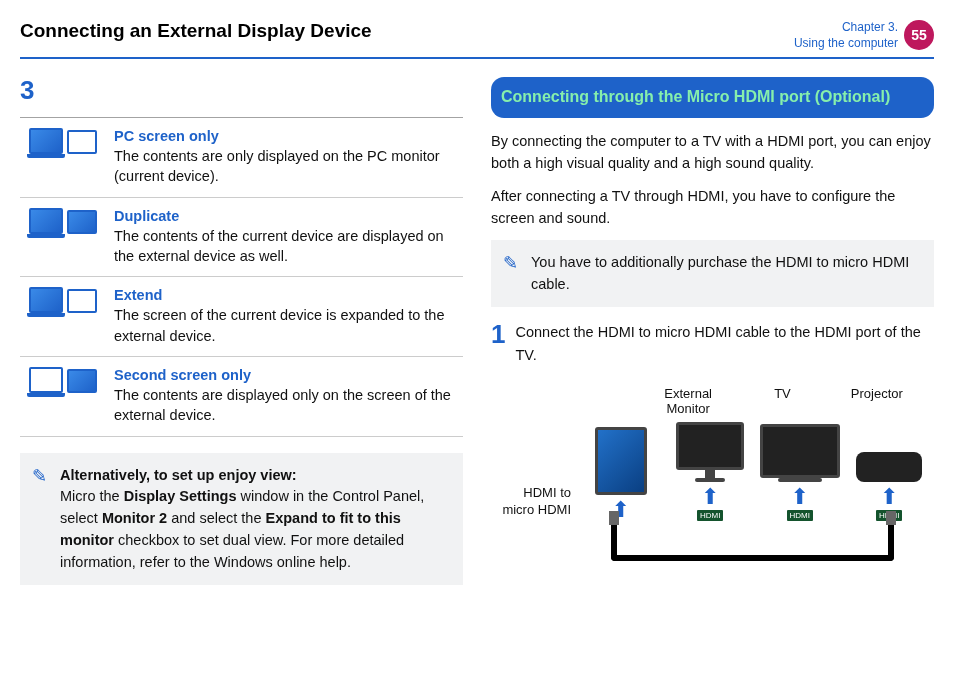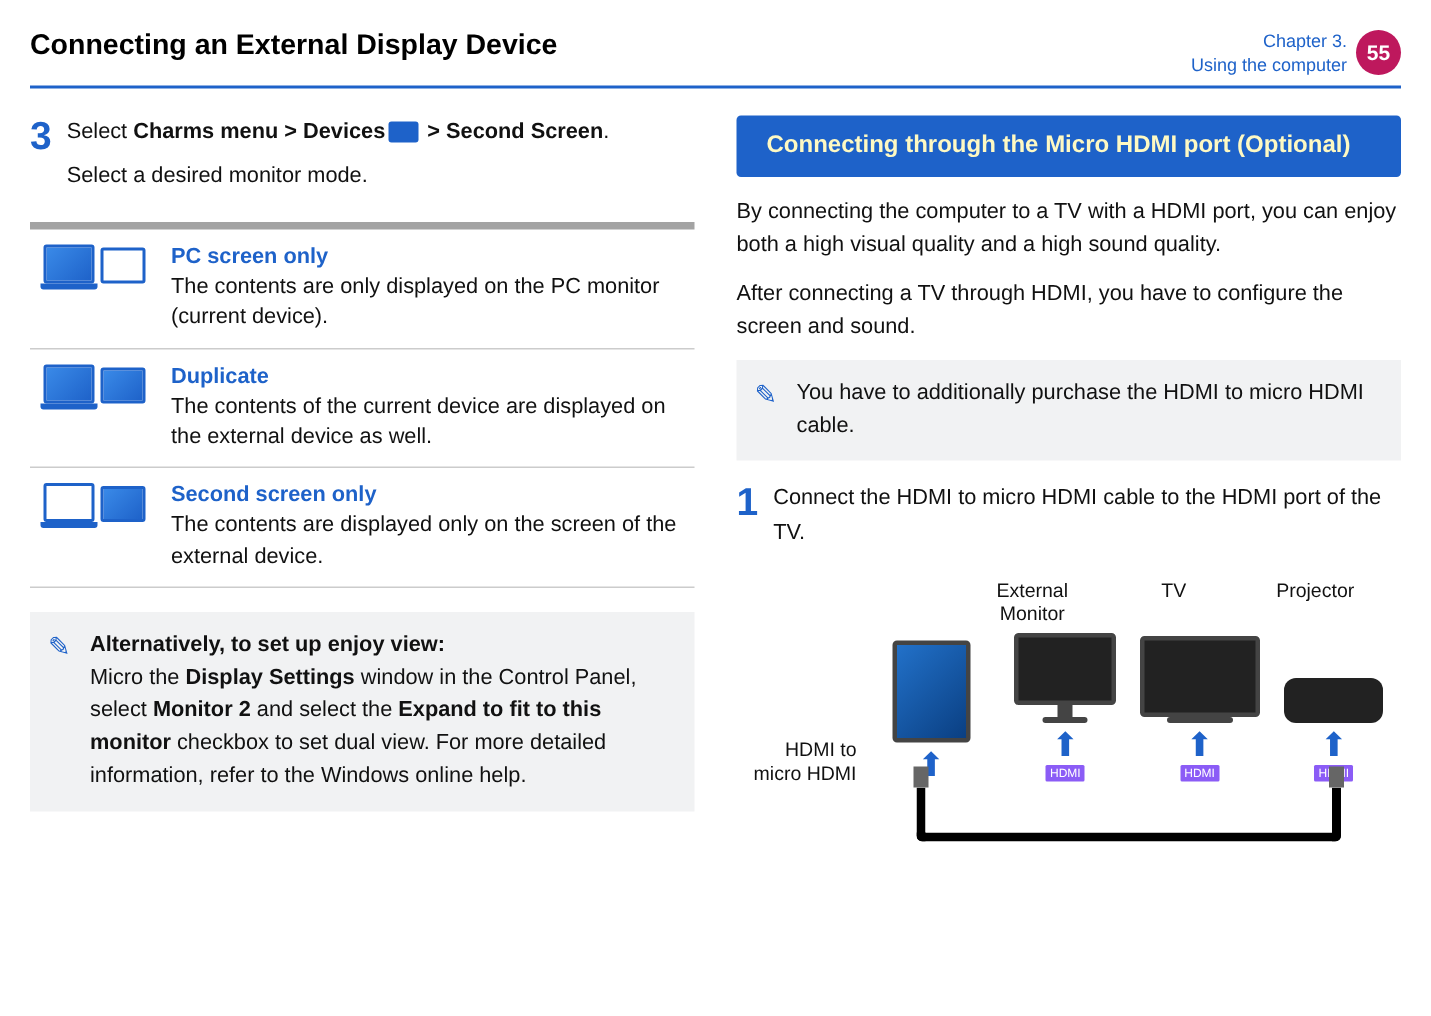--- a/index.html
+++ b/index.html
@@ -7,50 +7,50 @@
 .hdr h1{flex:1;margin:0;font-size:19px;font-weight:800;color:#000}
 .chap{color:#1e62c9;font-size:12px;font-weight:400;text-align:right;line-height:1.3;margin-right:6px}
 .pg{background:#be185d;color:#fff;border-radius:50%;width:30px;height:30px;display:flex;align-items:center;justify-content:center;font-weight:700;font-size:14px}
 .cols{display:flex;gap:28px}
 .col{flex:1;min-width:0}
 .step{display:flex;gap:10px;margin-bottom:14px}
 .step-num{color:#1e62c9;font-size:26px;font-weight:800;line-height:1}
 .step-body{line-height:1.55}
 .step-body p{margin:0 0 6px 0}
 .dev-ico{display:inline-block;width:20px;height:14px;background:#1e62c9;border-radius:2px;vertical-align:middle;margin:0 2px}
-.tbl{border-top:5px solid #a3a3a3;margin-bottom:16px}
+.tbl{border-top:1px solid #a3a3a3;margin-bottom:16px}
 .tbl-row{display:flex;border-bottom:1px solid #ccc;padding:10px 8px;gap:16px;align-items:flex-start}
 .tbl-ico{width:70px;flex-shrink:0;display:flex;gap:4px;align-items:flex-end;justify-content:center}
 .lap{width:30px;height:22px;border:2px solid #1e62c9;border-radius:2px;position:relative}
 .lap.on{background:linear-gradient(135deg,#3a8ae8,#1e62c9)}
 .lap::after{content:"";position:absolute;bottom:-6px;left:-4px;right:-4px;height:4px;background:#1e62c9;border-radius:0 0 2px 2px}
 .mon{width:26px;height:20px;border:2px solid #1e62c9;border-radius:2px}
 .mon.on{background:linear-gradient(135deg,#3a8ae8,#1e62c9)}
 .tbl-txt{flex:1}
 .tbl-ttl{color:#1e62c9;font-weight:700;margin-bottom:2px}
 .tbl-dsc{line-height:1.4}
 .note{background:#f1f2f3;padding:12px 14px 12px 40px;position:relative;line-height:1.5}
 .note::before{content:"✎";position:absolute;left:12px;top:10px;color:#1e62c9;font-size:18px}
 .note-ttl{font-weight:700}
-.box-hd{background:#1e62c9;color:#fef9c3;font-weight:700;padding:10px 20px;font-size:16px;border-radius:3px;line-height:1.3;margin-bottom:12px}
+.box-hd{background:#1e62c9;color:#86efac;font-weight:700;padding:10px 10px;font-size:16px;border-radius:13px;line-height:1.3;margin-bottom:12px}
 p{margin:0 0 10px 0;line-height:1.55}
 .diagram{margin-top:8px}
 .dlabels{display:flex;justify-content:space-around;font-size:13px;padding:0 10px 6px 90px;text-align:center}
 .dlabels span{flex:1}
-.drow{display:flex;align-items:flex-end;gap:5px}
+.drow{display:flex;align-items:center;gap:5px}
 .sidelbl{width:80px;font-size:13px;text-align:right;padding-top:56px;line-height:1.3}
 .devices{flex:1;display:flex;justify-content:space-around;align-items:flex-end;padding-bottom:4px}
 .dev{display:flex;flex-direction:column;align-items:center;width:80px}
 .screen{width:62px;height:42px;background:#222;border:3px solid #444;border-radius:3px}
 .screen.tablet{background:linear-gradient(135deg,#2271c9,#0a3f82);width:46px;height:62px}
 .proj{width:66px;height:30px;background:#222;border-radius:8px}
 .stand{width:10px;height:8px;background:#444}
 .base{width:30px;height:4px;background:#444;border-radius:2px}
 .uparrow{color:#1e62c9;font-size:22px;margin-top:4px;line-height:1}
-.port{font-size:8px;letter-spacing:0;background:#8b5cf6;color:#fff;padding:1px 3px;border-radius:1px;margin-top:2px}
+.port{font-size:8px;letter-spacing:0;background:#14532d;color:#fff;padding:1px 3px;border-radius:1px;margin-top:2px}
 .cable{height:30px;border-bottom:6px solid #000;border-left:6px solid #000;border-right:6px solid #000;margin:0 40px 0 120px;border-radius:0 0 4px 4px;position:relative}
 .cable::before,.cable::after{content:"";position:absolute;top:-14px;width:10px;height:14px;background:#666}
 .cable::before{left:-8px}.cable::after{right:-8px}
 b{font-weight:700}
 </style>
 </head>
 <body>
 
 <div class="hdr">
   <h1>Connecting an External Display Device</h1>
@@ -58,24 +58,20 @@
     <div>Chapter 3.</div>
     <div>Using the computer</div>
   </div>
   <div class="pg">55</div>
 </div>
 
 <div class="cols">
   <div class="col">
     <div class="step">
       <div class="step-num">3</div>
-      <div class="step-body">
-        <p><span>Select </span><b>Charms menu &gt; Devices</b><span class="dev-ico"></span><b> &gt; </b><b>Second Screen</b><span>.</span></p>
-        <p>Select a desired monitor mode.</p>
-      </div>
     </div>
 
     <div class="tbl">
       <div class="tbl-row">
         <div class="tbl-ico">
             <div class="lap on"></div>
             <div class="mon"></div>
           </div>
         <div class="tbl-txt">
             <div class="tbl-ttl">PC  screen  only</div>
@@ -83,20 +79,30 @@
           </div>
       </div>
       <div class="tbl-row">
         <div class="tbl-ico">
             <div class="lap on"></div>
             <div class="mon on"></div>
           </div>
         <div class="tbl-txt">
             <div class="tbl-ttl">Duplicate</div>
             <div class="tbl-dsc">The contents of the current device are displayed on the external device as well.</div>
+          </div>
+      </div>
+      <div class="tbl-row">
+        <div class="tbl-ico">
+            <div class="lap on"></div>
+            <div class="mon" style="border-style:solid"></div>
+          </div>
+        <div class="tbl-txt">
+            <div class="tbl-ttl">Extend</div>
+            <div class="tbl-dsc">The screen of the current device is expanded to the external device.</div>
           </div>
       </div>
       <div class="tbl-row">
         <div class="tbl-ico">
             <div class="lap"></div>
             <div class="mon on"></div>
           </div>
         <div class="tbl-txt">
             <div class="tbl-ttl">Second screen only</div>
             <div class="tbl-dsc">The contents are displayed only on the screen of the external device.</div>

